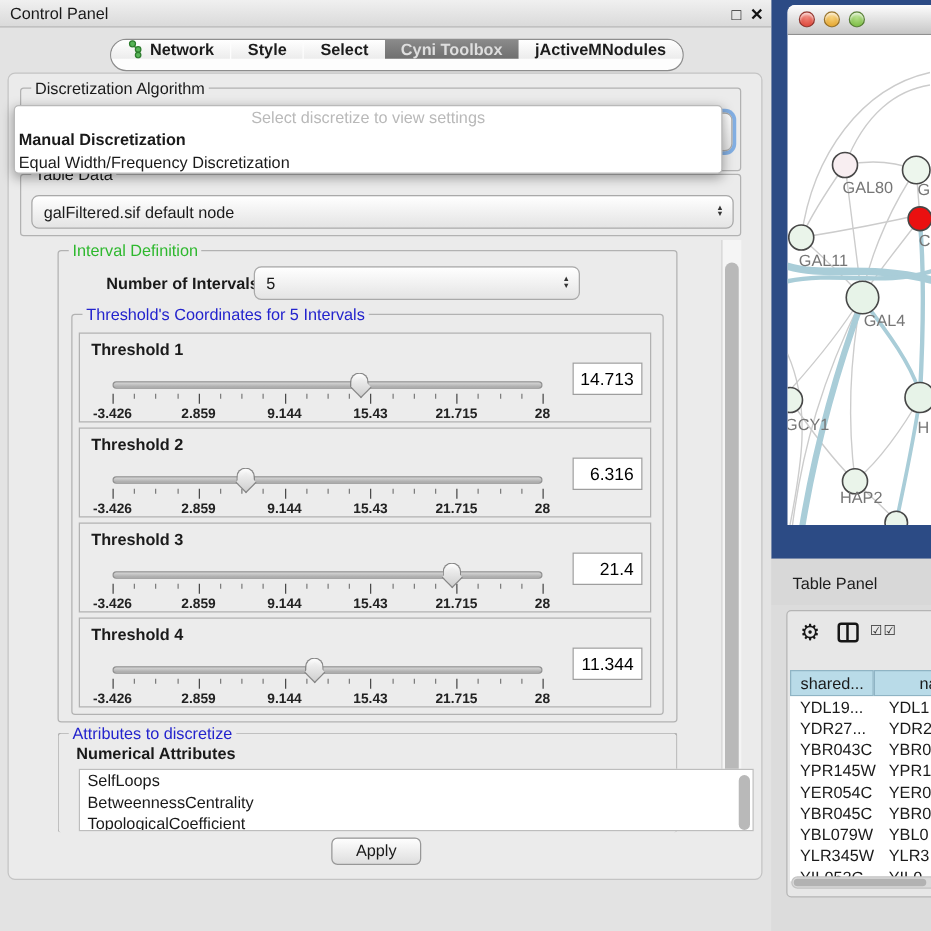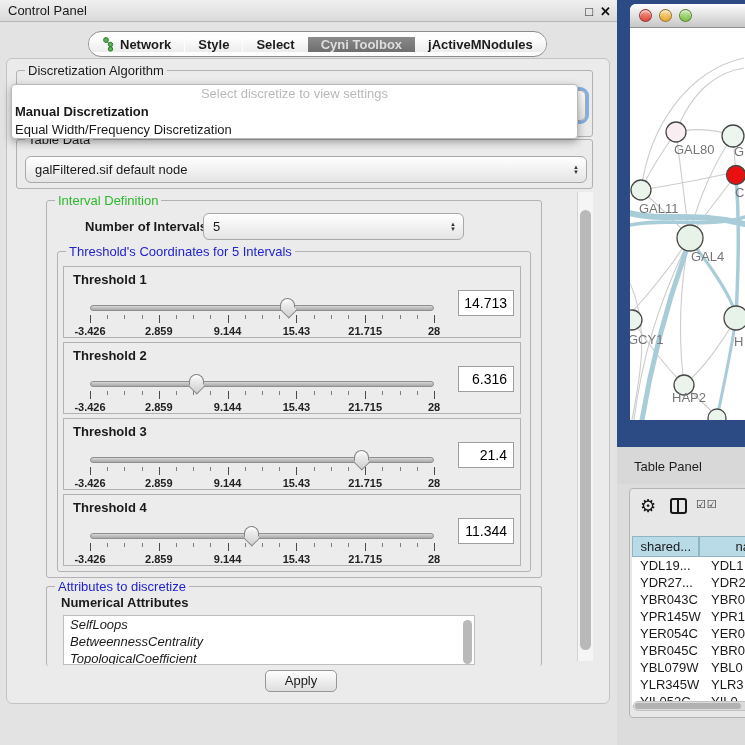--- a/index.html
+++ b/index.html
@@ -10,21 +10,21 @@
   
   .cp { position:absolute; left:0; top:0; width:617px; height:745px; }
   .cp-title { position:absolute; left:0; top:0; width:617px; height:22px;
     background:linear-gradient(#f0f0f0,#dadada); border-bottom:1px solid #b6b6b6;
     font-size:13px; line-height:21px; padding-left:8px; }
   .cp-title .winicons { position:absolute; right:6px; top:0; height:22px; display:flex; gap:7px; align-items:center; }
   .float-ic { font-size:13px; color:#222; }
   .close-ic { font-size:13px; font-weight:bold; color:#111; }
 
   
-  .tabgroup { position:absolute; display:flex; align-items:center; background:#fdfdfd;
+  .tabgroup { position:absolute; display:flex; align-items:flex-start; background:#fdfdfd;
     border:1px solid #8d8d8d; border-radius:13px; overflow:hidden; height:26px; }
   .tab { display:flex; align-items:center; gap:5px; padding:0 13px; font-size:13px;
     font-weight:bold; color:#1c1c1c; background:linear-gradient(#ffffff,#ececec); cursor:default; }
   .tab.sel { background:linear-gradient(#8a8a8a,#6f6f6f); color:#dedede; }
   .tabsep { width:1px; background:#9a9a9a; margin:6px 0; }
 
   
   .outer { position:absolute; left:6px; top:58px; width:604px; height:646px;
     background:#ebebeb; border:1px solid #c4c4c4; border-radius:6px; }
 
@@ -363,21 +363,21 @@
           </div>
         </div>
         <input class="thr-input" value="11.344" style="">
       </div>
     </div>
   </div>
 
   <div class="grp" style="left:46px; top:586px; width:496px; height:80px; border-bottom:none;padding-left:20px;">
     <span class="grp-label lbl-blue">Attributes to discretize</span>
     <div class="abs" style="left:14px; top:8px; font-size:13px; font-weight:bold;">Numerical Attributes</div>
-    <div class="attr-list" style="left:16px; top:28px; width:412px; height:50px;font-style:italic;">
+    <div class="attr-list" style="left:16px; top:28px; width:540px; height:50px;">
       <div class="attr-item">SelfLoops</div>
       <div class="attr-item">BetweennessCentrality</div>
       <div class="attr-item">TopologicalCoefficient</div>
       <div class="vthumb" style="right:2px; top:4px; width:9px; height:44px;"></div>
     </div>
   </div>
 
   <div class="btn" style="left:265px; top:670px; width:72px; height:22px; line-height:20px;">Apply</div>
 
 </div>

